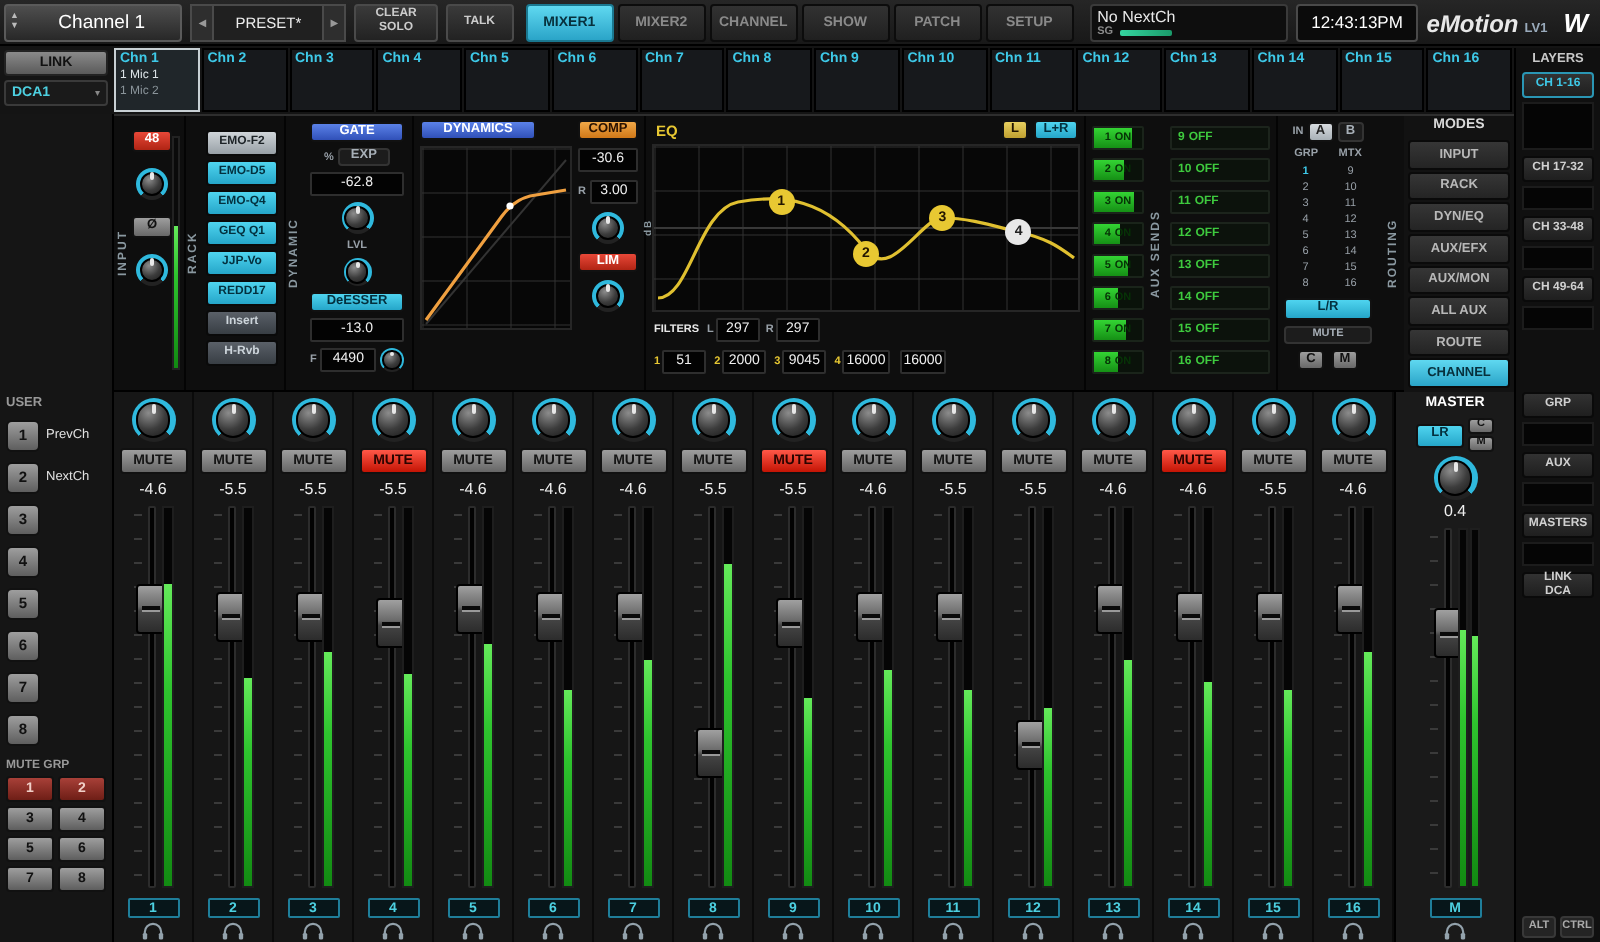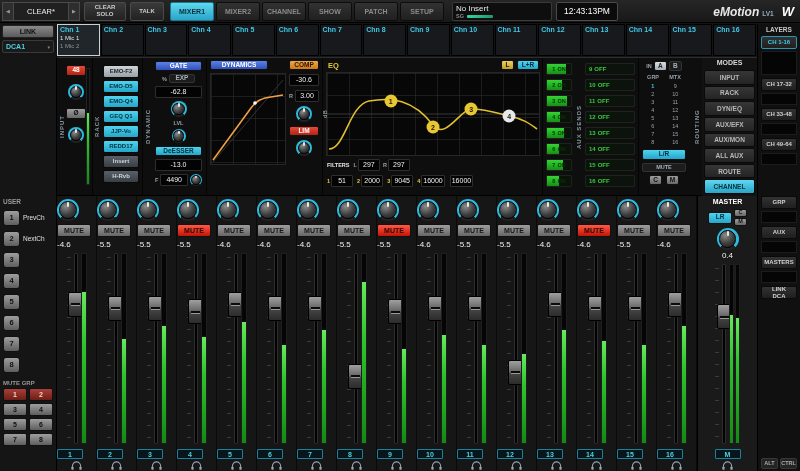--- a/index.html
+++ b/index.html
@@ -84,21 +84,21 @@
 .user-title{font-size:6.5px;color:#999;font-weight:bold;margin-bottom:2px}
 .urow{display:flex;align-items:center;gap:3px;height:21px}
 .ubtn{width:17px;height:16px;background:linear-gradient(#9e9e9e,#5e5e5e);border:1px solid #111;border-radius:3px;color:#111;font-size:7.5px;font-weight:bold;display:flex;align-items:center;justify-content:center;flex:none}
 .ulabel{font-size:6.5px;color:#e0e0e0;white-space:nowrap}
 .mg-title{font-size:6px;color:#999;font-weight:bold;margin:5px 0 2px}
 .mg-grid{display:grid;grid-template-columns:1fr 1fr;gap:2px}
 .mgbtn{height:13px;background:linear-gradient(#9e9e9e,#5e5e5e);border:1px solid #111;border-radius:2px;color:#111;font-size:7px;font-weight:bold;display:flex;align-items:center;justify-content:center}
 .mgbtn.on{background:linear-gradient(#a84038,#6e1e16);color:#f0d0c8}
 
 .bank{position:absolute;left:57px;top:196px;width:640px;height:275px;display:grid;grid-template-columns:repeat(16,1fr);background:#161616}
-.strip{border-right:1px solid #0a0a0a;display:flex;flex-direction:column;padding-top:3px;min-width:0}
+.strip{border-right:1px solid #0a0a0a;display:flex;flex-direction:column;align-items:center;padding-top:3px;min-width:0}
 .strip .knob{margin-bottom:3px}
 .mute{width:34px;height:13px;background:linear-gradient(#9e9e9e,#666);border:1px solid #111;border-radius:2px;color:#151515;font-size:7px;font-weight:bold;margin-bottom:2px;flex:none}
 .mute.on{background:linear-gradient(#ff5848,#c41404);color:#2a0400}
 .db{font-size:8px;color:#f0f0f0;height:11px;line-height:11px}
 .fzone{flex:1;width:100%;display:flex;justify-content:center;gap:3px;padding:3px 0;min-height:0}
 .scalecol{width:4px;background:repeating-linear-gradient(to bottom,#3a3a3a 0 1px,transparent 1px 12px);margin:4px 0}
 .track{position:relative;width:4px;background:#020202;border:1px solid #2c2c2c;border-radius:1px}
 .handle{position:absolute;left:50%;width:15px;height:25px;margin-left:-7.5px;background:linear-gradient(#a0a0a0 0%,#6a6a6a 45%,#444 55%,#2c2c2c 100%);border:1px solid #000;border-radius:2px}
 .handle::after{content:"";position:absolute;left:2px;right:2px;top:50%;height:2px;margin-top:-1px;background:#0a0a0a;border-bottom:1px solid #999}
 .meterv{position:relative;width:6px;background:#050505;border:1px solid #1e1e1e}
@@ -128,43 +128,50 @@
 .lmeter span{position:relative;flex:1}
 .altctrl{margin-top:auto;display:flex;gap:2px;flex:none}
 .altctrl .bn{flex:1;height:11px;font-size:5.5px;background:#242424;color:#aaa;border:1px solid #383838}
 </style>
 </head>
 <body>
 
 <div class="app">
 
   <header class="topbar">
+    <div class="chsel">
+      <span class="arrows">
+          <span>▲</span>
+          <span>▼</span>
+        </span>
+      <span class="name">Channel 1</span>
+    </div>
     <div class="preset">
       <button class="pbtn">◀</button>
-      <span class="plabel">CLEAR*</span>
+      <span class="plabel">PRESET*</span>
       <button class="pbtn">▶</button>
     </div>
     <button class="hbtn clear">CLEAR SOLO</button>
     <button class="hbtn talk">TALK</button>
     <nav class="main-tabs">
 
         <button class="mtab active">MIXER1</button>
 
         <button class="mtab">MIXER2</button>
 
         <button class="mtab">CHANNEL</button>
 
         <button class="mtab">SHOW</button>
 
         <button class="mtab">PATCH</button>
 
         <button class="mtab">SETUP</button>
       </nav>
     <div class="scenes">
-      <div class="scene-name">No Insert</div>
+      <div class="scene-name">No NextCh</div>
       <div class="sg-row">
         <span class="sg">SG</span>
         <span class="sg-bar"></span>
       </div>
     </div>
     <div class="clock">12:43:13PM</div>
     <div class="logo">
       <span class="logo-e">eMotion</span>
       <span class="logo-sub">LV1</span>
       <span class="logo-w">W</span>

